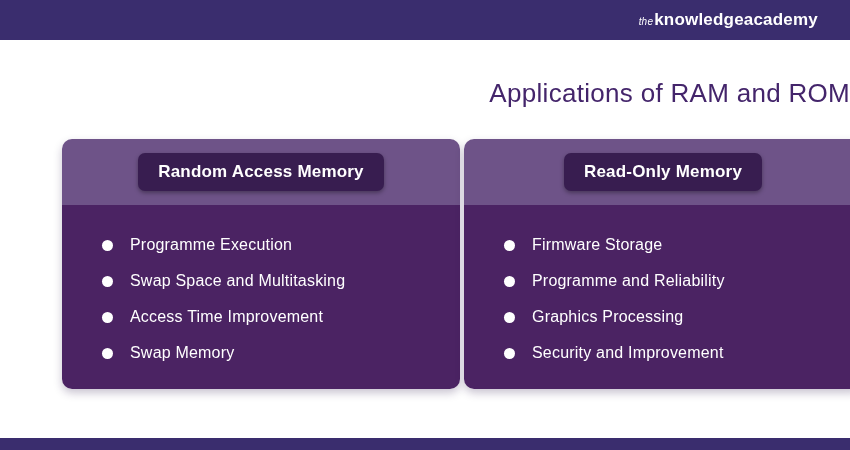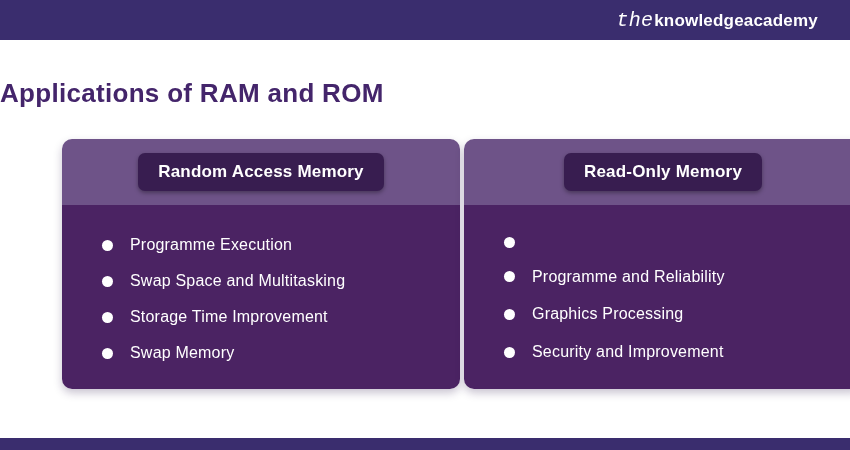--- a/index.html
+++ b/index.html
@@ -16,30 +16,30 @@
     top: 0; left: 0; right: 0;
     height: 40px;
     background: #3a2d6e;
     display: flex;
     align-items: center;
     justify-content: flex-end;
     padding-right: 32px;
   }
 
   .logo { color: #ffffff; font-size: 17px; letter-spacing: 0.2px; white-space: nowrap; }
-  .logo .the { font-family: Liberation Mono, monospace; font-style: italic; font-size: 20px; margin-right: 1px; }
+  .logo .the { font-family: Liberation Sans, sans-serif; font-style: italic; font-size: 10px; margin-right: 1px; }
   .logo .knowledge { font-weight: 700; }
   .logo .academy { font-weight: 700; }
 
   .page-title {
     position: absolute;
     top: 78px; left: 0; right: 0;
-    text-align: left;
+    text-align: right;
     font-size: 26px;
-    font-weight: 700;
+    font-weight: 400;
     color: #44256b;
     letter-spacing: 0.3px;
   }
 
   .cards {
     position: absolute;
     top: 139px;
     left: 62px;
     width: 800px;
     height: 250px;
@@ -129,36 +129,37 @@
       <div class="list-item">
         <span class="bullet"></span>
         <span>Programme Execution</span>
       </div>
       <div class="list-item">
         <span class="bullet"></span>
         <span>Swap Space and Multitasking</span>
       </div>
       <div class="list-item">
         <span class="bullet"></span>
-        <span>Storage Time Improvement</span>
+        <span>Access Time Improvement</span>
       </div>
       <div class="list-item">
         <span class="bullet"></span>
         <span>Swap Memory</span>
       </div>
     </div>
   </div>
 
   <div class="card">
     <div class="card-header">
       <span class="pill">Read-Only Memory</span>
     </div>
     <div class="card-body">
       <div class="list-item">
         <span class="bullet"></span>
+        <span>Firmware Storage</span>
       </div>
       <div class="list-item">
         <span class="bullet"></span>
         <span>Programme and Reliability</span>
       </div>
       <div class="list-item">
         <span class="bullet"></span>
         <span>Graphics Processing</span>
       </div>
       <div class="list-item">

